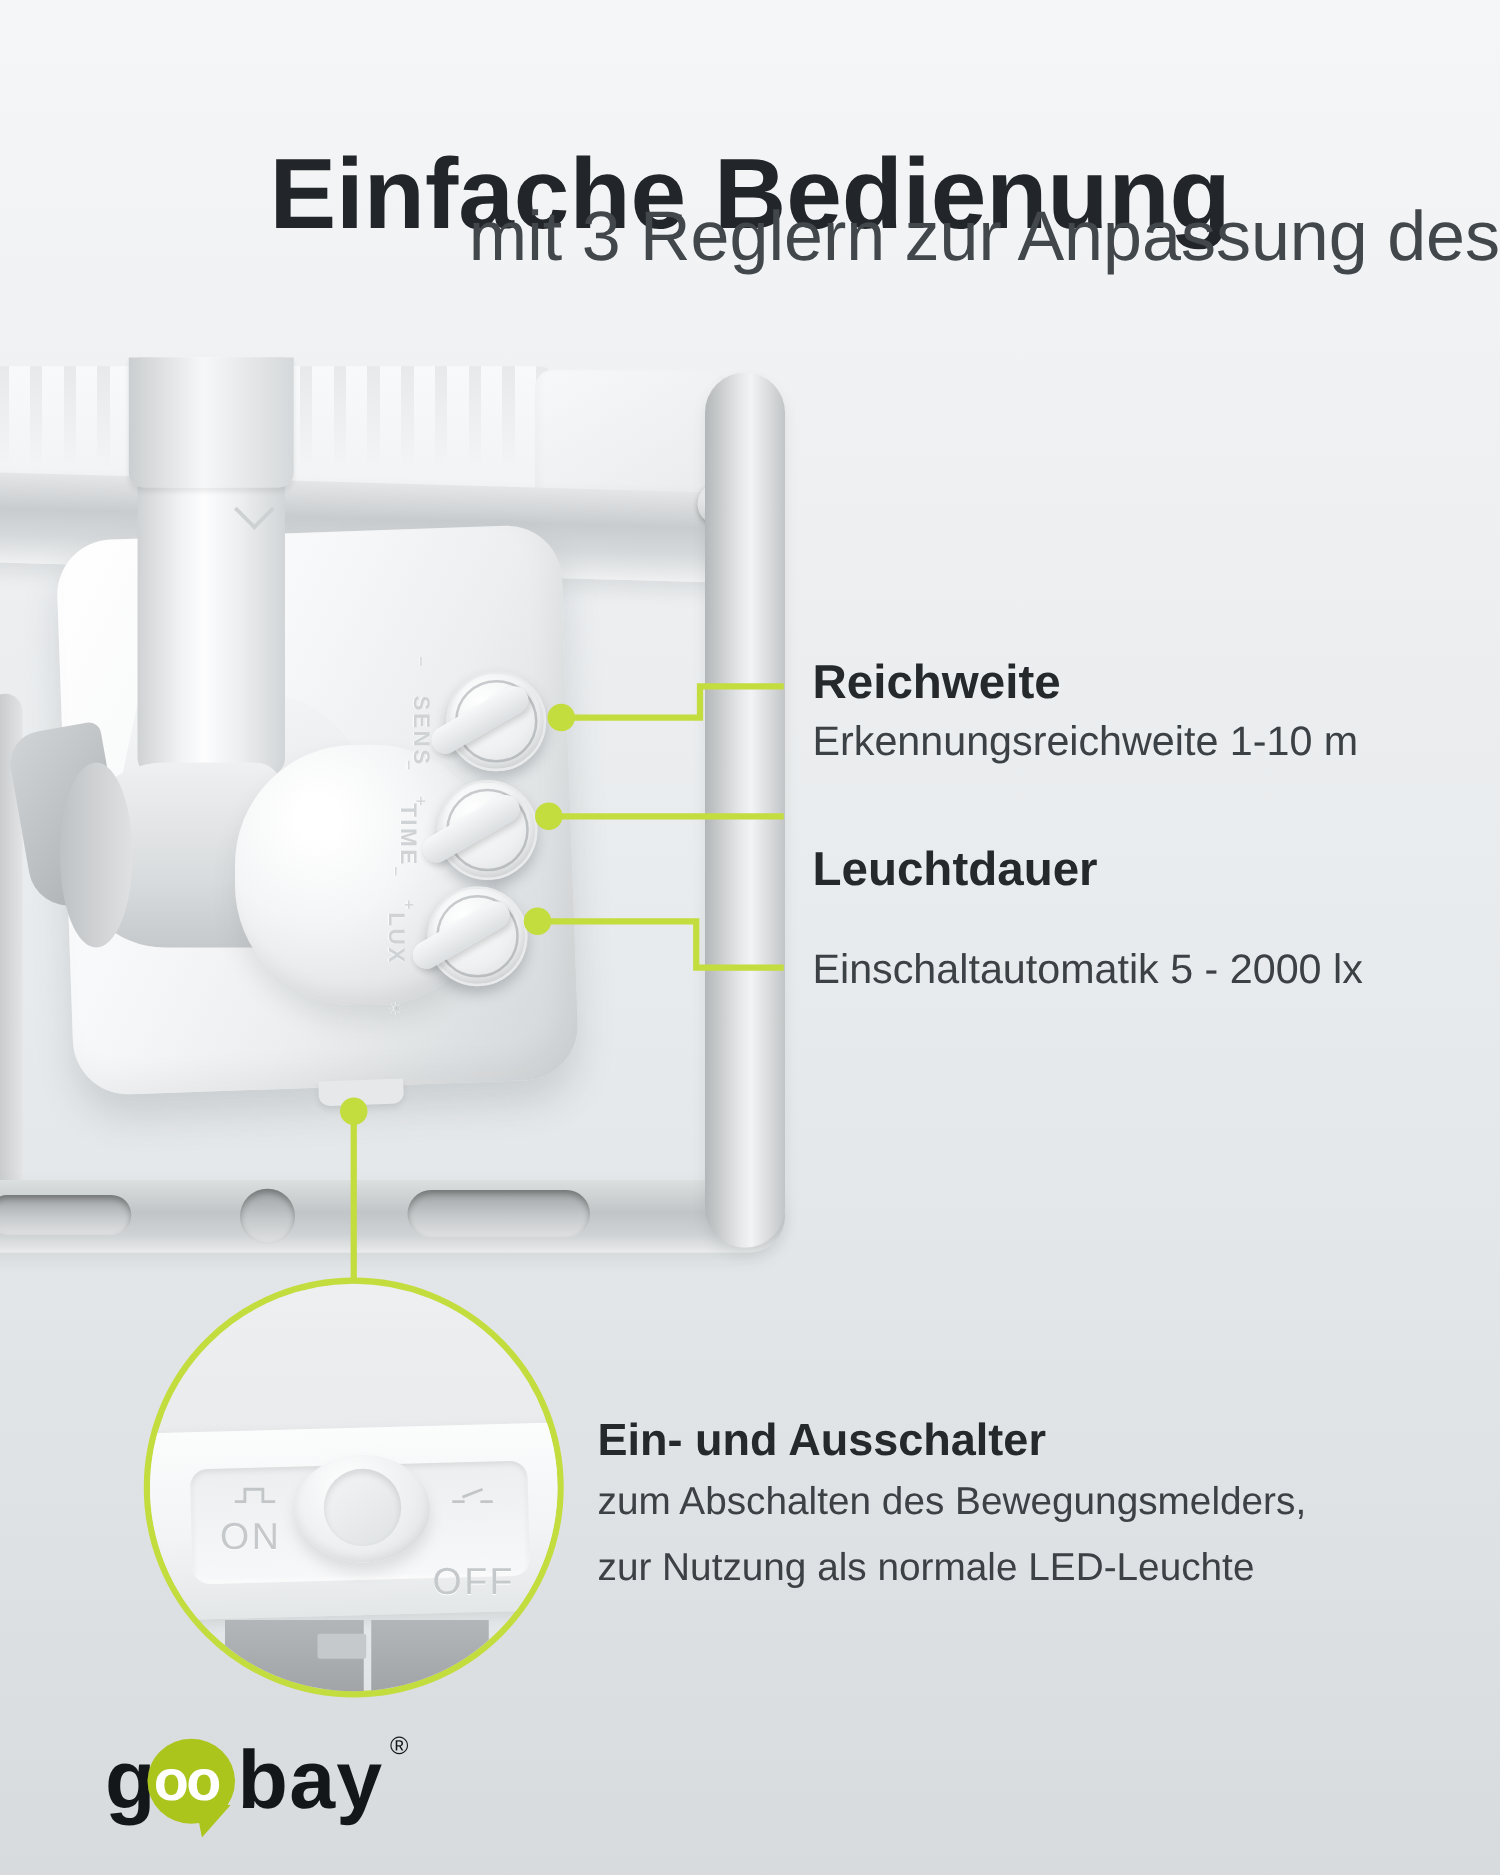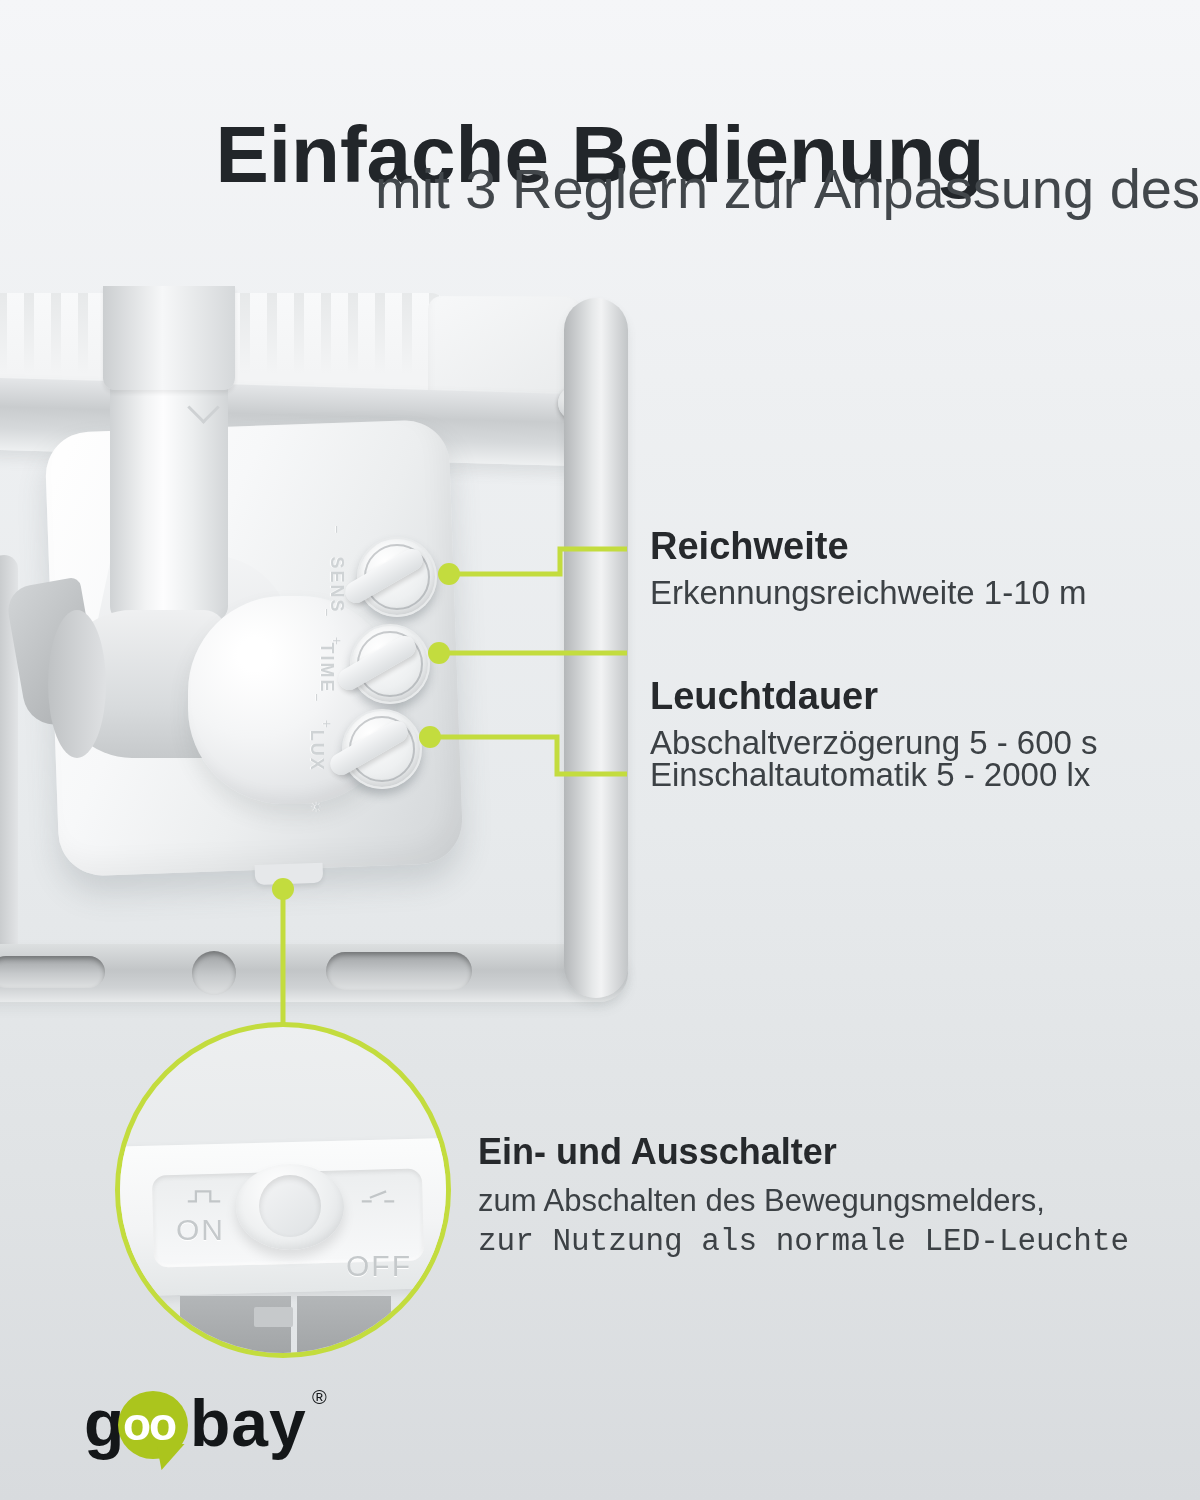--- a/index.html
+++ b/index.html
@@ -272,21 +272,20 @@
     <circle class="accent-dot" cx="430" cy="737" r="11"></circle>
     <circle class="accent-dot" cx="283" cy="889" r="11"></circle>
   </svg>
 
   <div class="abs callout c1">
     <div class="c-title">Reichweite</div>
     <div class="c-desc">Erkennungsreichweite 1-10 m</div>
   </div>
   <div class="abs callout c2">
     <div class="c-title">Leuchtdauer</div>
-    <div class="c-desc">Abschaltverzögerung 5 - 600 s</div>
   </div>
   <div class="abs callout c3">
     <div class="c-desc">Einschaltautomatik 5 - 2000 lx</div>
   </div>
 
   <div class="abs magnifier">
     <div class="mag-body"></div>
     <div class="mag-panel"></div>
     <svg class="sw-icon on" viewBox="0 0 40 24">
       <path d="M2 19 H11 V8 H27 V19 H38"></path>
@@ -298,21 +297,21 @@
     <div class="mag-label on">ON</div>
     <div class="mag-label off">OFF</div>
     <div class="mag-block left"></div>
     <div class="mag-block right"></div>
     <div class="mag-block-tab"></div>
   </div>
 
   <div class="abs switch-callout">
     <div class="c-title">Ein- und Ausschalter</div>
     <div class="c-desc">zum Abschalten des Bewegungsmelders,</div>
-    <div class="c-desc" style="margin-top:0;font-family:Liberation Mono, monospace;">zur Nutzung als normale LED-Leuchte</div>
+    <div class="c-desc" style="margin-top:12px;">zur Nutzung als normale LED-Leuchte</div>
   </div>
 
   <div class="abs logo">
     <span class="logo-g">g</span>
     <span class="logo-blob"></span>
     <span class="logo-oo">oo</span>
     <span class="logo-bay">bay</span>
     <span class="logo-r">®</span>
   </div>
 

